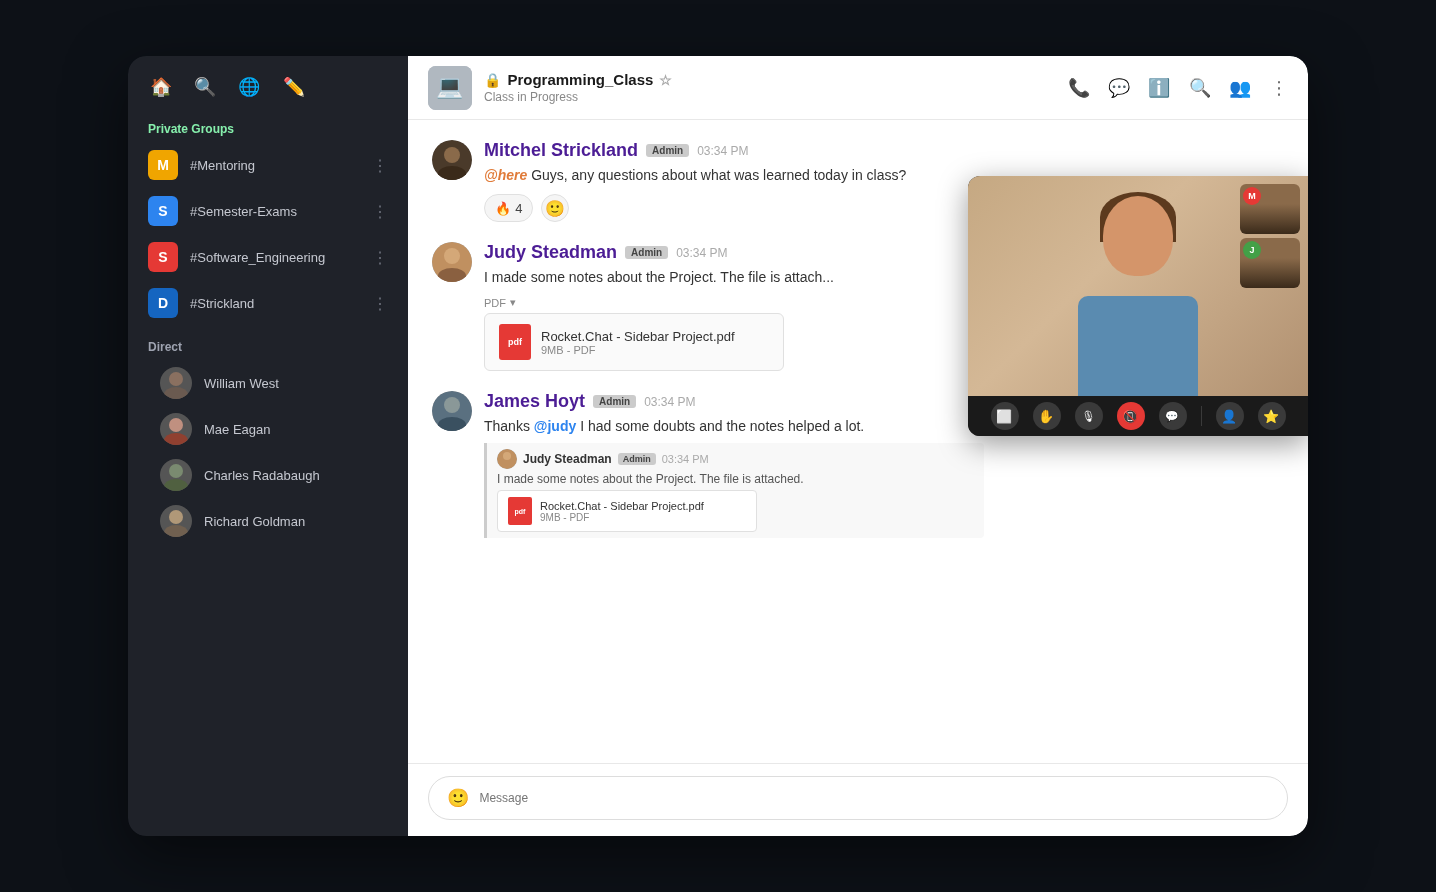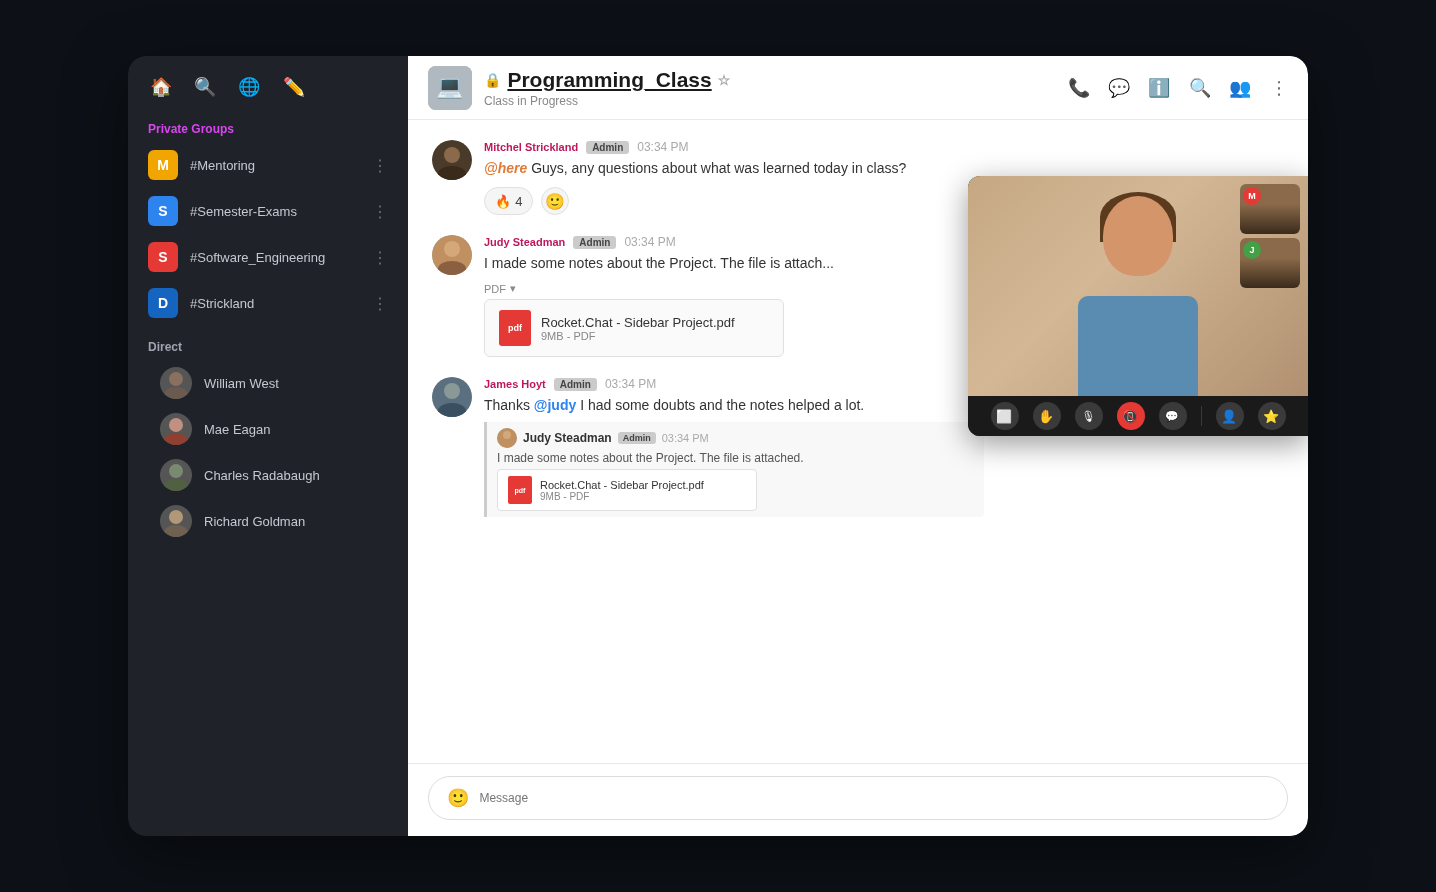--- a/index.html
+++ b/index.html
@@ -35,21 +35,21 @@
       align-items: center;
       gap: 22px;
       padding: 20px 22px 16px;
     }
     .sidebar-icon {
       color: #9ea3b0;
       font-size: 18px;
       cursor: pointer;
     }
     .sidebar-section-title {
-      color: #d946ef;
+      color: #86efac;
       font-size: 12px;
       font-weight: 600;
       padding: 8px 20px 6px;
       text-transform: none;
     }
     .group-item {
       display: flex;
       align-items: center;
       padding: 8px 20px;
       cursor: pointer;
@@ -187,22 +187,22 @@
       flex: 1;
     }
     .msg-header {
       display: flex;
       align-items: center;
       gap: 8px;
       margin-bottom: 4px;
     }
     .msg-sender {
       font-weight: 700;
-      font-size: 11px;
-      color: #be185d;
+      font-size: 18px;
+      color: #4c1d95;
     }
     .msg-badge {
       background: #cbcbcb;
       color: #444;
       font-size: 10px;
       font-weight: 600;
       padding: 1px 6px;
       border-radius: 3px;
     }
     .msg-time {
@@ -614,21 +614,21 @@
     <div class="chat-header">
       <div class="header-channel-img">
         <svg viewBox="0 0 44 44" width="44" height="44">
             <rect width="44" height="44" fill="#b0b8c0"></rect>
             <text x="8" y="28" font-size="22">💻</text>
           </svg>
       </div>
       <div class="header-channel-info">
         <div class="header-channel-name">
           <span style="font-size:14px;color:#666;">🔒</span>
-          <span style="font-weight:700;font-size:21px;text-decoration:underline;">Programming_Class</span>
+          <span style="font-weight:700;font-size:15px;">Programming_Class</span>
           <span style="font-size:14px;color:#aaa;">☆</span>
         </div>
         <div class="header-channel-status">Class in Progress</div>
       </div>
       <div class="header-actions">
         <span class="header-action-icon">📞</span>
         <span class="header-action-icon">💬</span>
         <span class="header-action-icon">ℹ️</span>
         <span class="header-action-icon">🔍</span>
         <span class="header-action-icon">👥</span>

